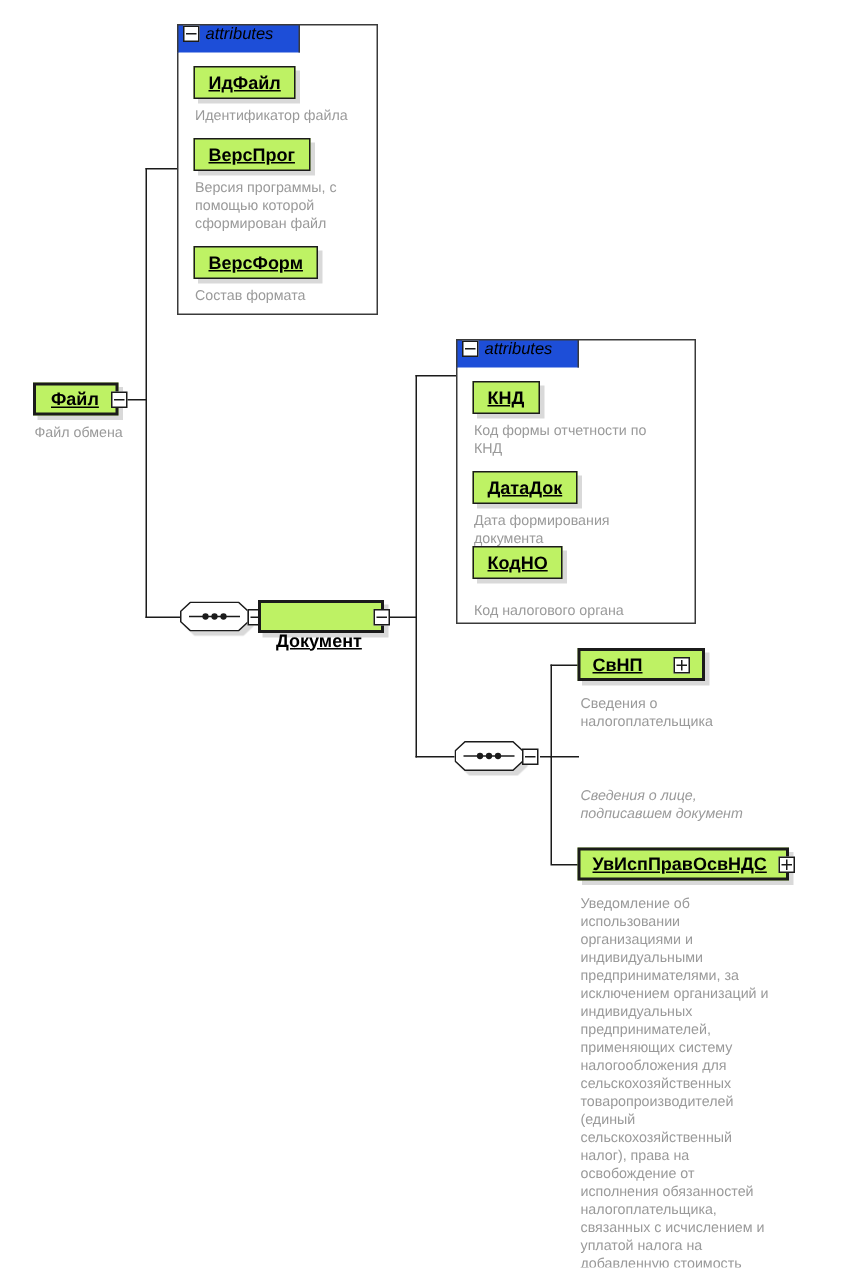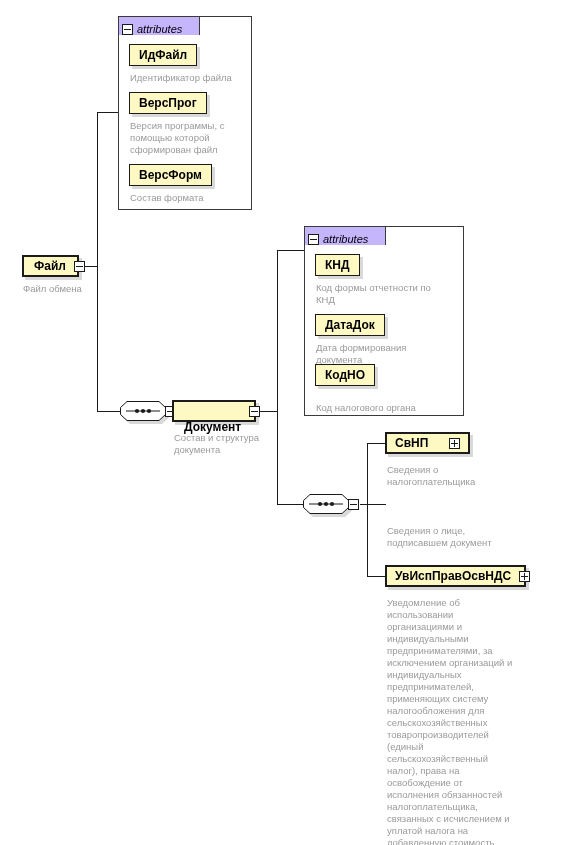--- a/index.html
+++ b/index.html
@@ -33,25 +33,25 @@
   .attr-box {
     position: absolute;
     border: 1px solid #3a3a3a;
     background: #ffffff;
     box-sizing: border-box;
   }
   .attr-tab {
     position: absolute;
     border: 1px solid #3a3a3a;
     border-bottom: none;
-    background: #c4b5fd;
+    background: #1d4ed8;
     box-sizing: border-box;
     height: 19px;
     display: flex;
-    align-items: flex-end;
+    align-items: flex-start;
     padding: 0 6px 0 3px;
     z-index: 3;
   }
   .attr-tab .tab-label {
     font-style: italic;
     font-size: 11px;
     color: #000000;
     margin-left: 4px;
     white-space: nowrap;
   }
@@ -90,24 +90,25 @@
     width: 1px;
     height: 7px;
     background: #1b1b1b;
   }
 
   
   .node {
     position: absolute;
     box-sizing: border-box;
     height: 22px;
-    background: #fef9c3;
+    background: #bef264;
     display: flex;
     align-items: center;
     z-index: 4;
+    text-decoration: underline;
   }
   .node .node-label {
     font-weight: bold;
     font-size: 12px;
     color: #000000;
     white-space: nowrap;
   }
   
   .node.attr {
     border: 1px solid #1b1b1b;
@@ -213,21 +214,20 @@
     </span>
     <span class="toggle"></span>
   </div>
 
   <div class="line-h" style="left:177px; top:411px; width:11px;"></div>
 
   <div class="node elem edge-toggle" style="left:172px; top:400px; width:84px;">
     <span class="node-label" style="padding-left:2px;margin-top:31px;">Документ</span>
     <span class="toggle"></span>
   </div>
-  <div class="annot" style="left:174px; top:432px; width:106px;">Состав и структура документа</div>
 
   <div class="line-h" style="left:256px; top:411px; width:22px;"></div>
   <div class="line-v" style="left:277px; top:250px; height:255px;"></div>
   <div class="line-h" style="left:277px; top:250px; width:27px;"></div>
   <div class="line-h" style="left:277px; top:504px; width:26px;"></div>
 
   <div class="attr-box" style="left:304px; top:226px; width:160px; height:190px;"></div>
   <div class="tab-mask" style="left:305px; top:224px; width:80px; height:4px;"></div>
   <div class="attr-tab" style="left:304px; top:226px; width:82px;">
     <span class="toggle"></span>
@@ -267,21 +267,21 @@
   <div class="line-h" style="left:367px; top:443px; width:19px;"></div>
   <div class="line-h" style="left:367px; top:504px; width:19px;"></div>
   <div class="line-h" style="left:367px; top:576px; width:19px;"></div>
 
   <div class="node elem" style="left:385px; top:432px; width:85px;">
     <span class="node-label">СвНП</span>
     <span class="toggle plus"></span>
   </div>
   <div class="annot" style="left:387px; top:464px; width:104px;">Сведения о налогоплательщика</div>
 
-  <div class="annot" style="left:387px; top:525px; width:110px;">Сведения о лице, подписавшем документ</div>
+  <div class="annot" style="left:387px; top:525px; width:110px;font-style:italic;">Сведения о лице, подписавшем документ</div>
 
   <div class="node elem" style="left:385px; top:565px; width:141px;">
     <span class="node-label">УвИспПравОсвНДС</span>
     <span class="toggle plus"></span>
   </div>
   <div class="annot" style="left:387px; top:597px; width:128px;">Уведомление об использовании организациями и индивидуальными предпринимателями, за исключением организаций и индивидуальных предпринимателей, применяющих систему налогообложения для сельскохозяйственных товаропроизводителей (единый сельскохозяйственный налог), права на освобождение от исполнения обязанностей налогоплательщика, связанных с исчислением и уплатой налога на добавленную стоимость</div>
 
 </div>
 
 </body></html>

